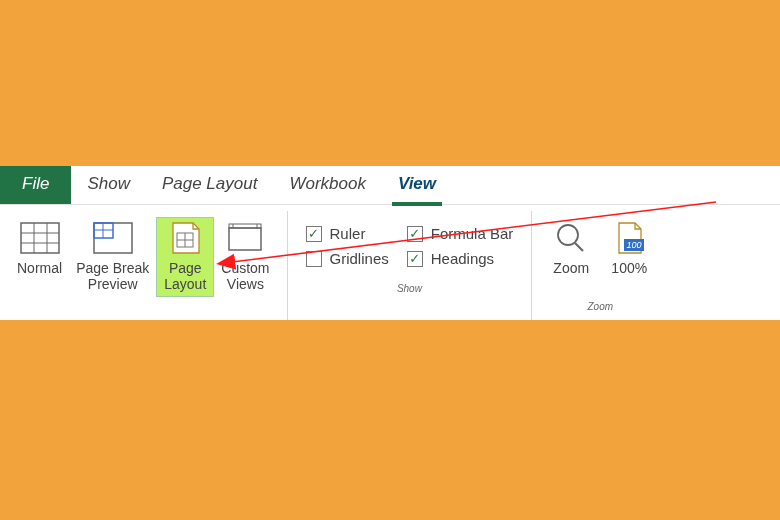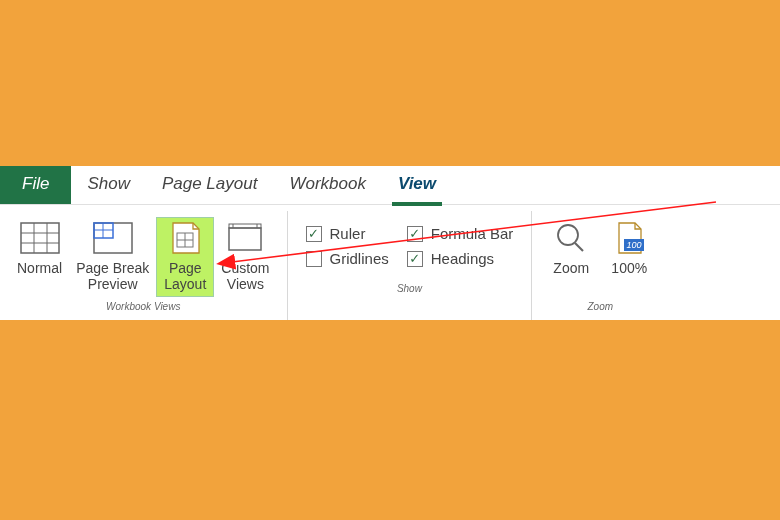--- a/index.html
+++ b/index.html
@@ -195,21 +195,20 @@
               <rect x="4" y="6" width="32" height="22" fill="none" stroke="#666" stroke-width="1.5"></rect>
               <rect x="4" y="2" width="32" height="4" fill="none" stroke="#666"></rect>
               <line x1="8" y1="2" x2="8" y2="6" stroke="#666"></line>
               <line x1="32" y1="2" x2="32" y2="6" stroke="#666"></line>
             </svg>
           </span>
           <span class="lbl" style="white-space:pre-line">Custom
 Views</span>
         </div>
       </div>
-      <div class="group-title">Workbook Views</div>
     </div>
 
     <div class="group" style="min-width:240px">
       <div class="checks">
         <div class="check">
           <span class="chkbox">✓</span>
           <span>Ruler</span>
         </div>
         <div class="check">
           <span class="chkbox">✓</span>

